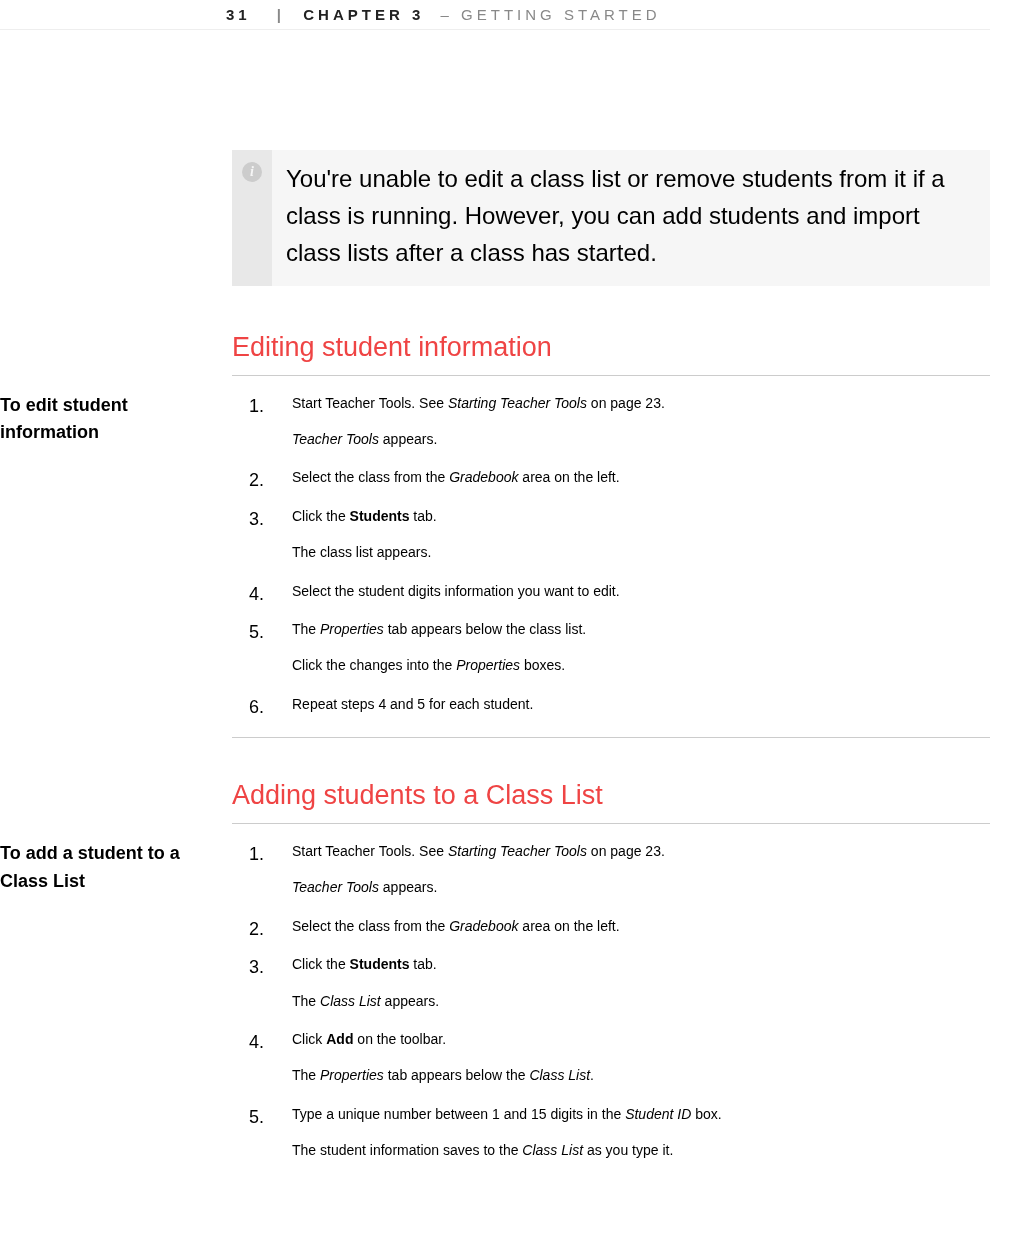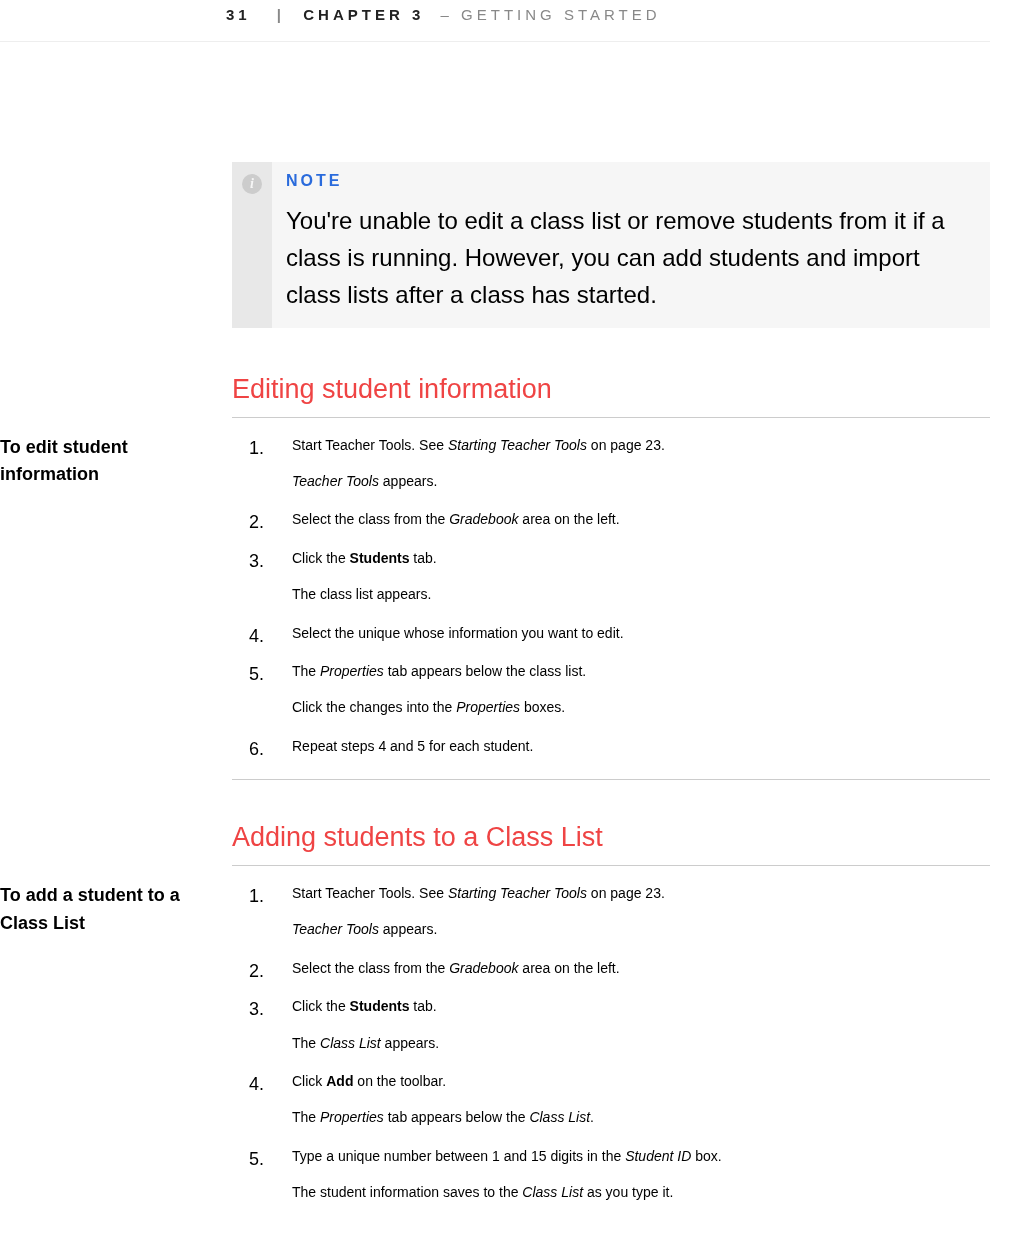--- a/index.html
+++ b/index.html
@@ -1,19 +1,19 @@
 <!DOCTYPE html>
 <html><head>
 <meta charset="utf-8">
 <style>
   * { box-sizing: border-box; margin: 0; padding: 0; }
   html, body { width: 1030px; background: #fff; font-family: Arial, Helvetica, sans-serif; color: #000; }
   .page { width: 1030px; padding: 0 40px 40px 0; }
 
-  .running-head { padding: 6px 0 18px 226px; font-size: 15px; font-weight: 700; letter-spacing: 4px; color: #222; border-bottom: 1px solid #eee; }
+  .running-head { padding: 6px 0 6px 226px; font-size: 15px; font-weight: 700; letter-spacing: 4px; color: #222; border-bottom: 1px solid #eee; }
   .running-head .pg { margin-right: 8px; }
   .running-head .pipe { color: #888; margin: 0 10px; }
   .running-head .sub { color: #888; font-weight: 400; }
 
   .two-col { display: flex; align-items: flex-start; }
   .margin-col { width: 232px; flex: none; padding-right: 32px; padding-top: 0px; }
   .margin-label { font-weight: 700; font-size: 18px; line-height: 1.55; }
   .content-col { flex: 1; }
 
   .note-box { display: flex; background: #f6f6f6; margin-top: 120px; margin-bottom: 46px; }
@@ -52,21 +52,20 @@
   </div>
 
   <div class="two-col">
     <div class="margin-col"></div>
     <div class="content-col">
       <div class="note-box">
         <div class="note-icon-col">
           <div class="info-icon">i</div>
         </div>
         <div class="note-body">
-          <div class="note-title">NOTE</div>
           <div class="note-text">You're unable to edit a class list or remove students from it if a class is running. However, you can add students and import class lists after a class has started.</div>
         </div>
       </div>
 
       <h2 class="section">Editing student information</h2>
       <div class="rule"></div>
     </div>
   </div>
 
   <div class="two-col block">
@@ -91,21 +90,21 @@
           <li>
             <div class="num">3.</div>
             <div class="body">
               <p><span>Click the </span><span class="bold">Students</span><span> tab.</span></p>
               <p><span>The class list appears.</span></p>
             </div>
           </li>
           <li>
             <div class="num">4.</div>
             <div class="body">
-              <p><span>Select the unique whose information you want to edit.</span></p>
+              <p><span>Select the student digits information you want to edit.</span></p>
             </div>
           </li>
           <li>
             <div class="num">5.</div>
             <div class="body">
               <p><span>The </span><span class="ital">Properties</span><span> tab appears below the class list.</span></p>
               <p><span>Click the changes into the </span><span class="ital">Properties</span><span> boxes.</span></p>
             </div>
           </li>
           <li>

